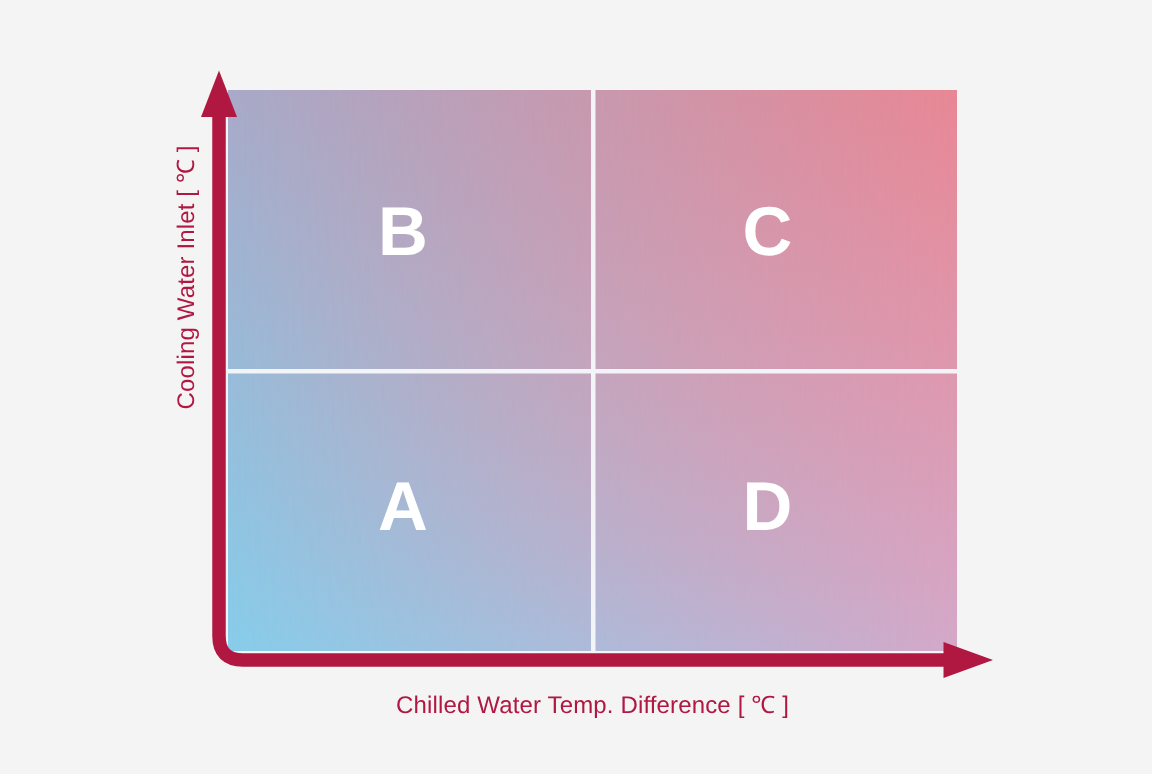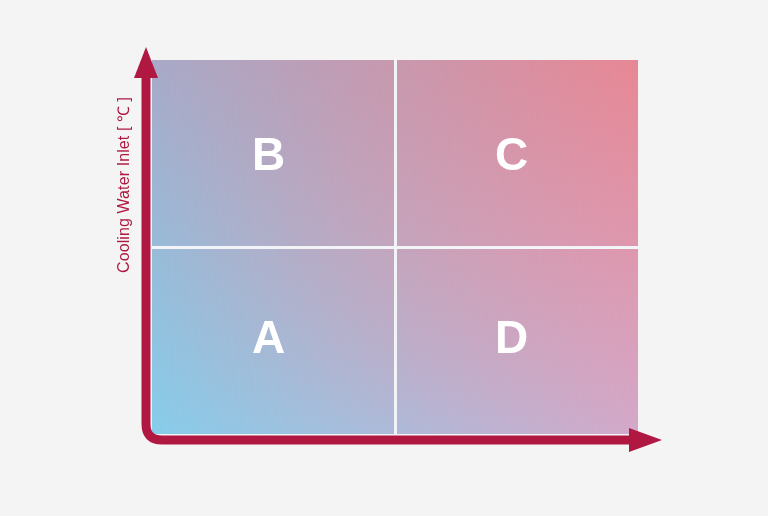--- a/index.html
+++ b/index.html
@@ -139,14 +139,15 @@
 
     <path d="M 146,72 L 146,424 Q 146,440 162,440 L 638,440" fill="none" stroke="#b01842" stroke-width="9" stroke-linecap="butt"></path>
 
     <polygon points="146,47 134,78 158,78" fill="#b01842"></polygon>
 
     <polygon points="662,440 629,428 629,452" fill="#b01842"></polygon>
   </svg>
 
   <div id="y-axis-label">Cooling Water Inlet [ ℃ ]</div>
 
+  <div id="x-axis-label">Chilled Water Temp. Difference [ ℃ ]</div>
 
 </div>
 
 </body></html>

